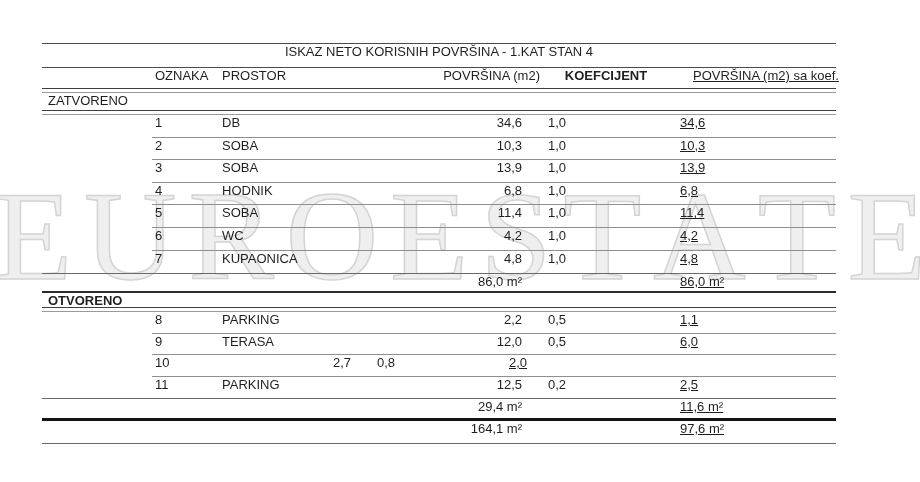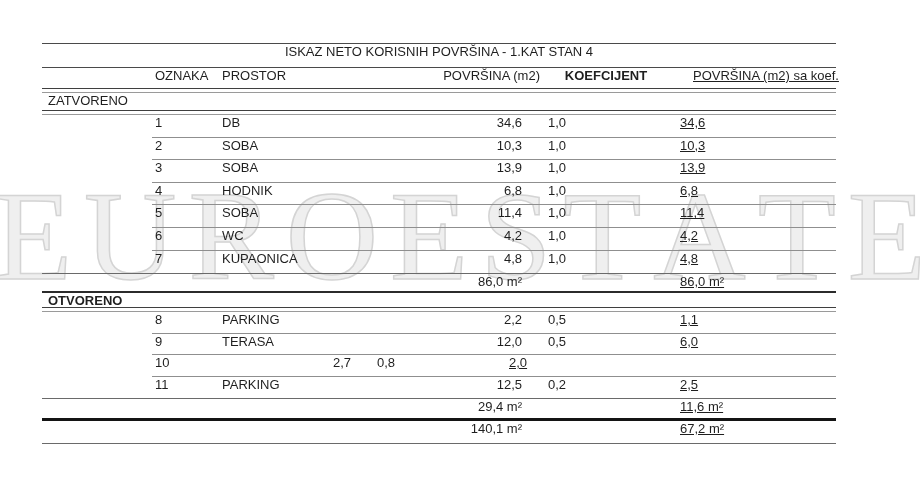--- a/index.html
+++ b/index.html
@@ -226,21 +226,21 @@
       <div class="c c5"></div>
       <div class="c c6">11,6 m²</div>
     </div>
 
     <div class="hr-thick"></div>
 
     <div class="row r-total">
       <div class="c c1"></div>
       <div class="c c2"></div>
       <div class="c c3"></div>
-      <div class="c c4">140,1 m²</div>
+      <div class="c c4">164,1 m²</div>
       <div class="c c5"></div>
-      <div class="c c6">67,2 m²</div>
+      <div class="c c6">97,6 m²</div>
     </div>
 
     <div class="hr soft"></div>
 
   </div>
 </div>
 
 </body></html>

